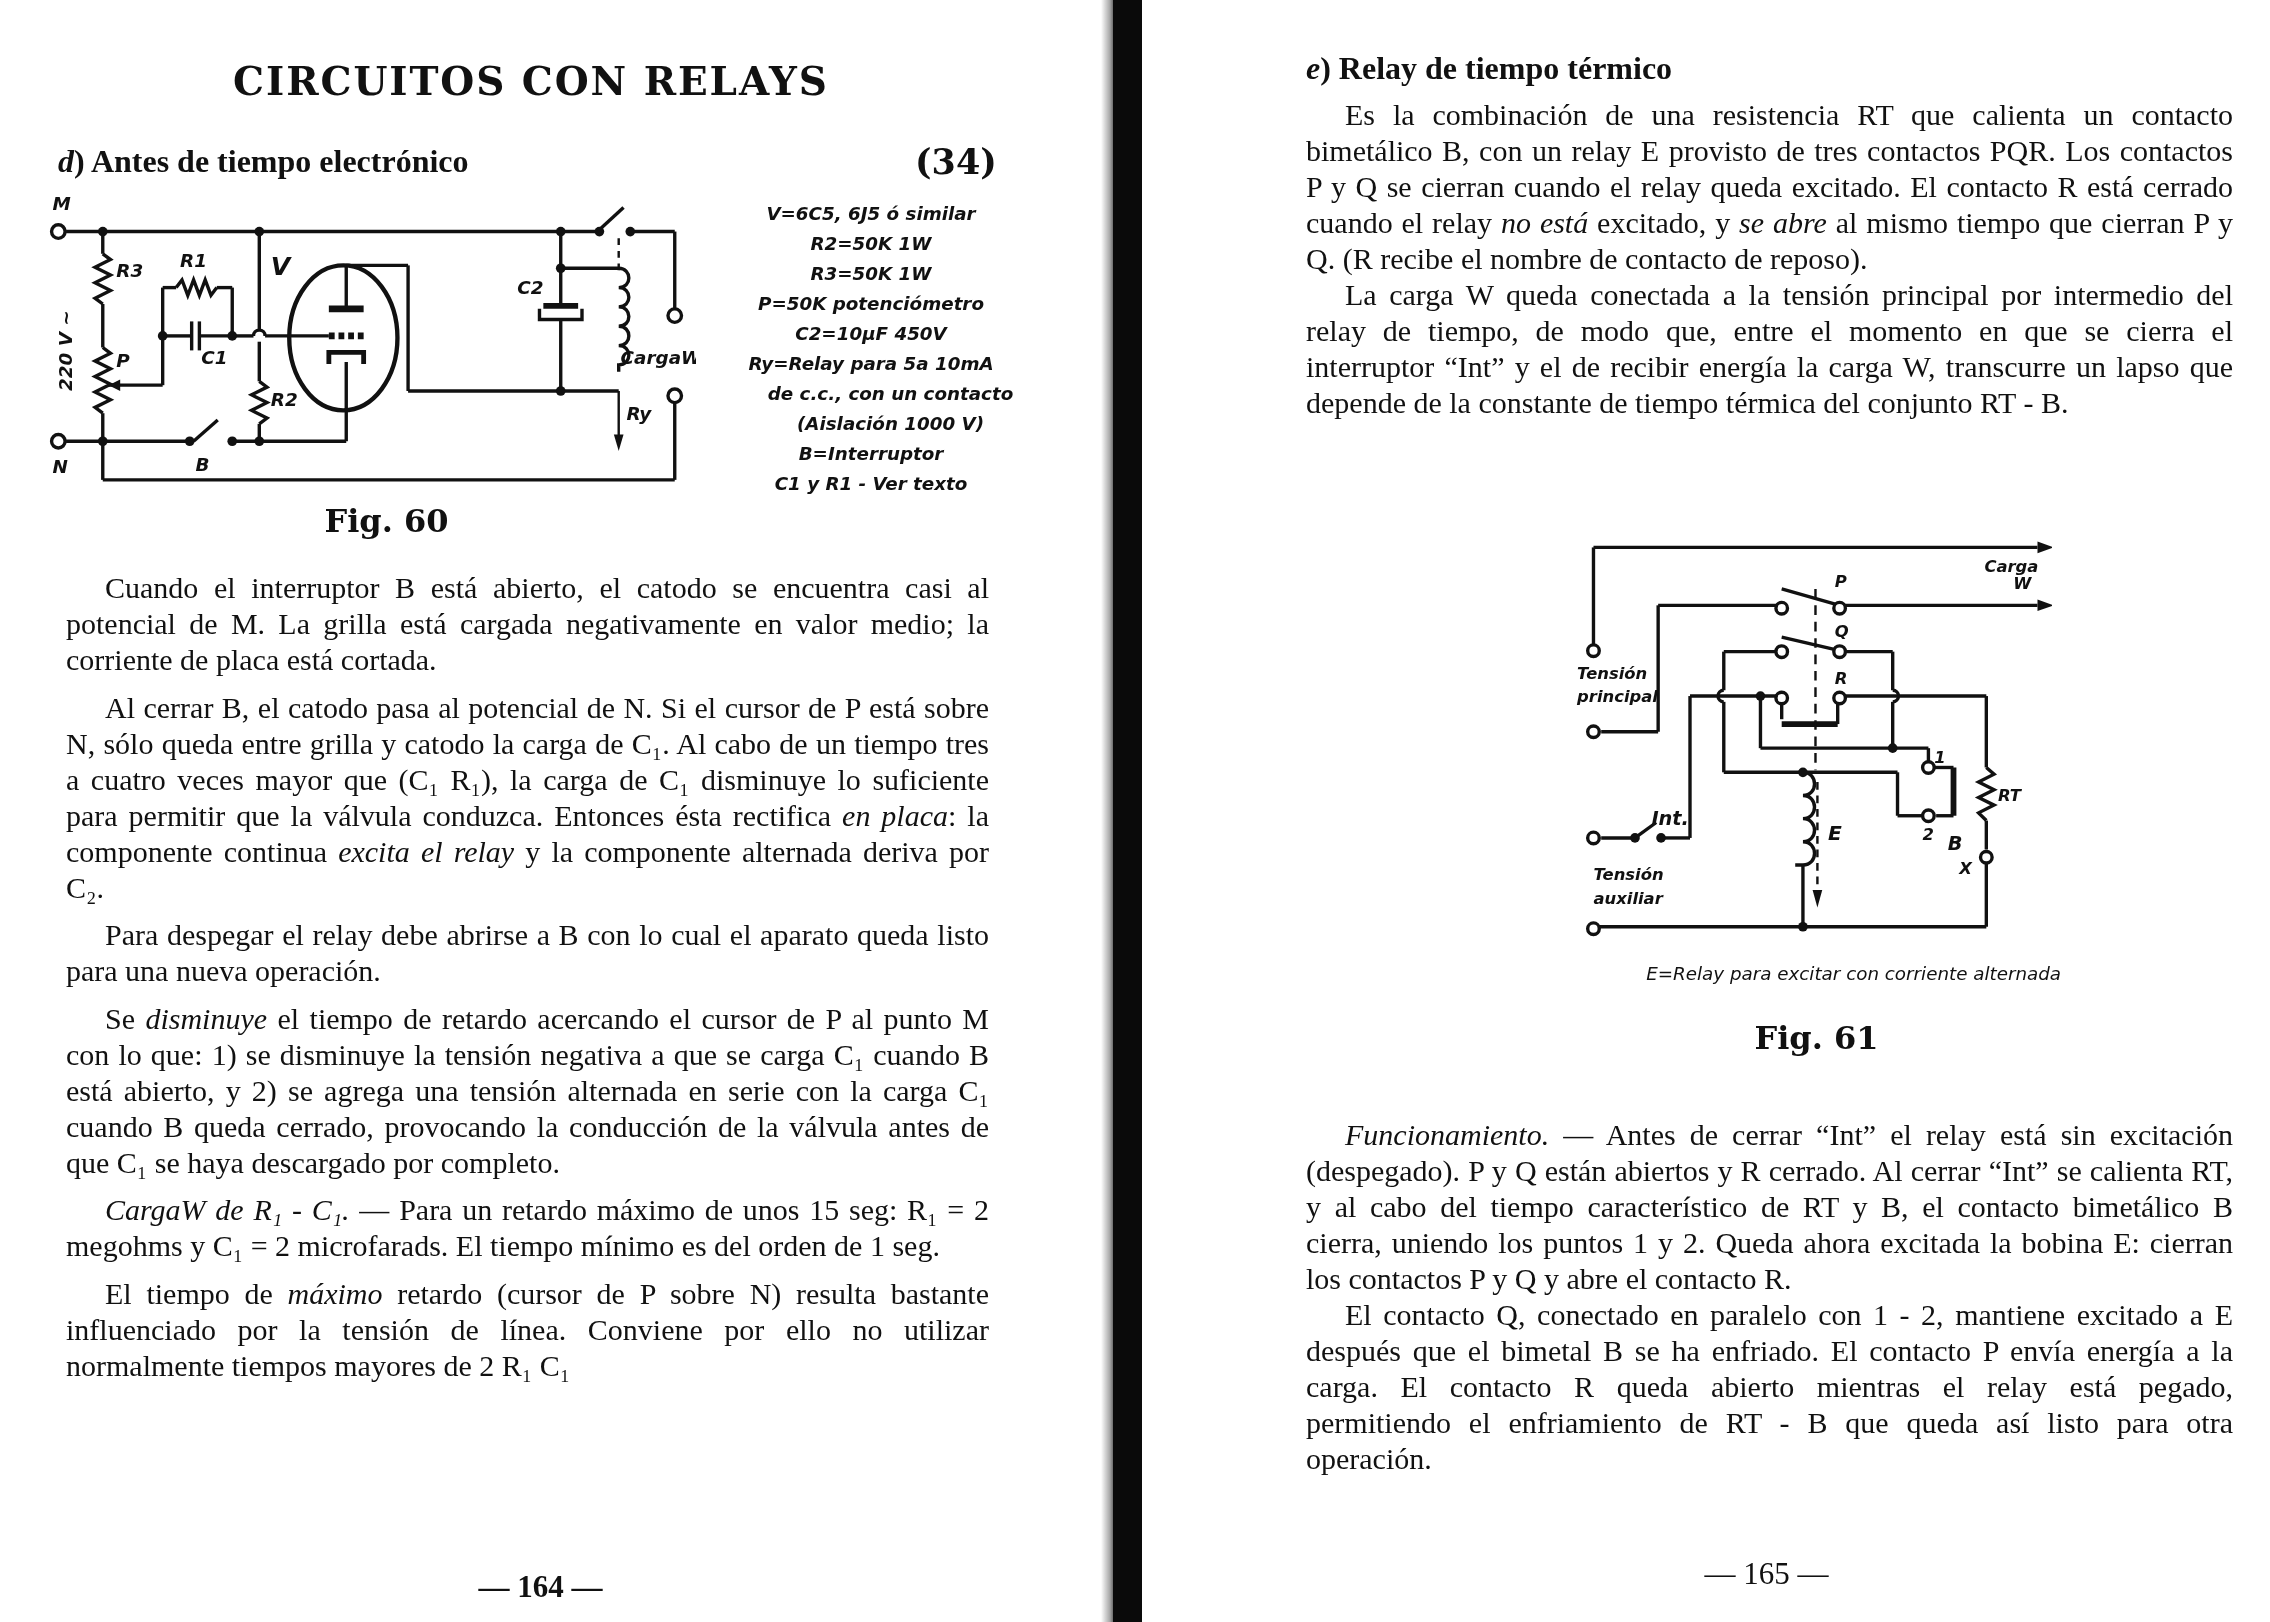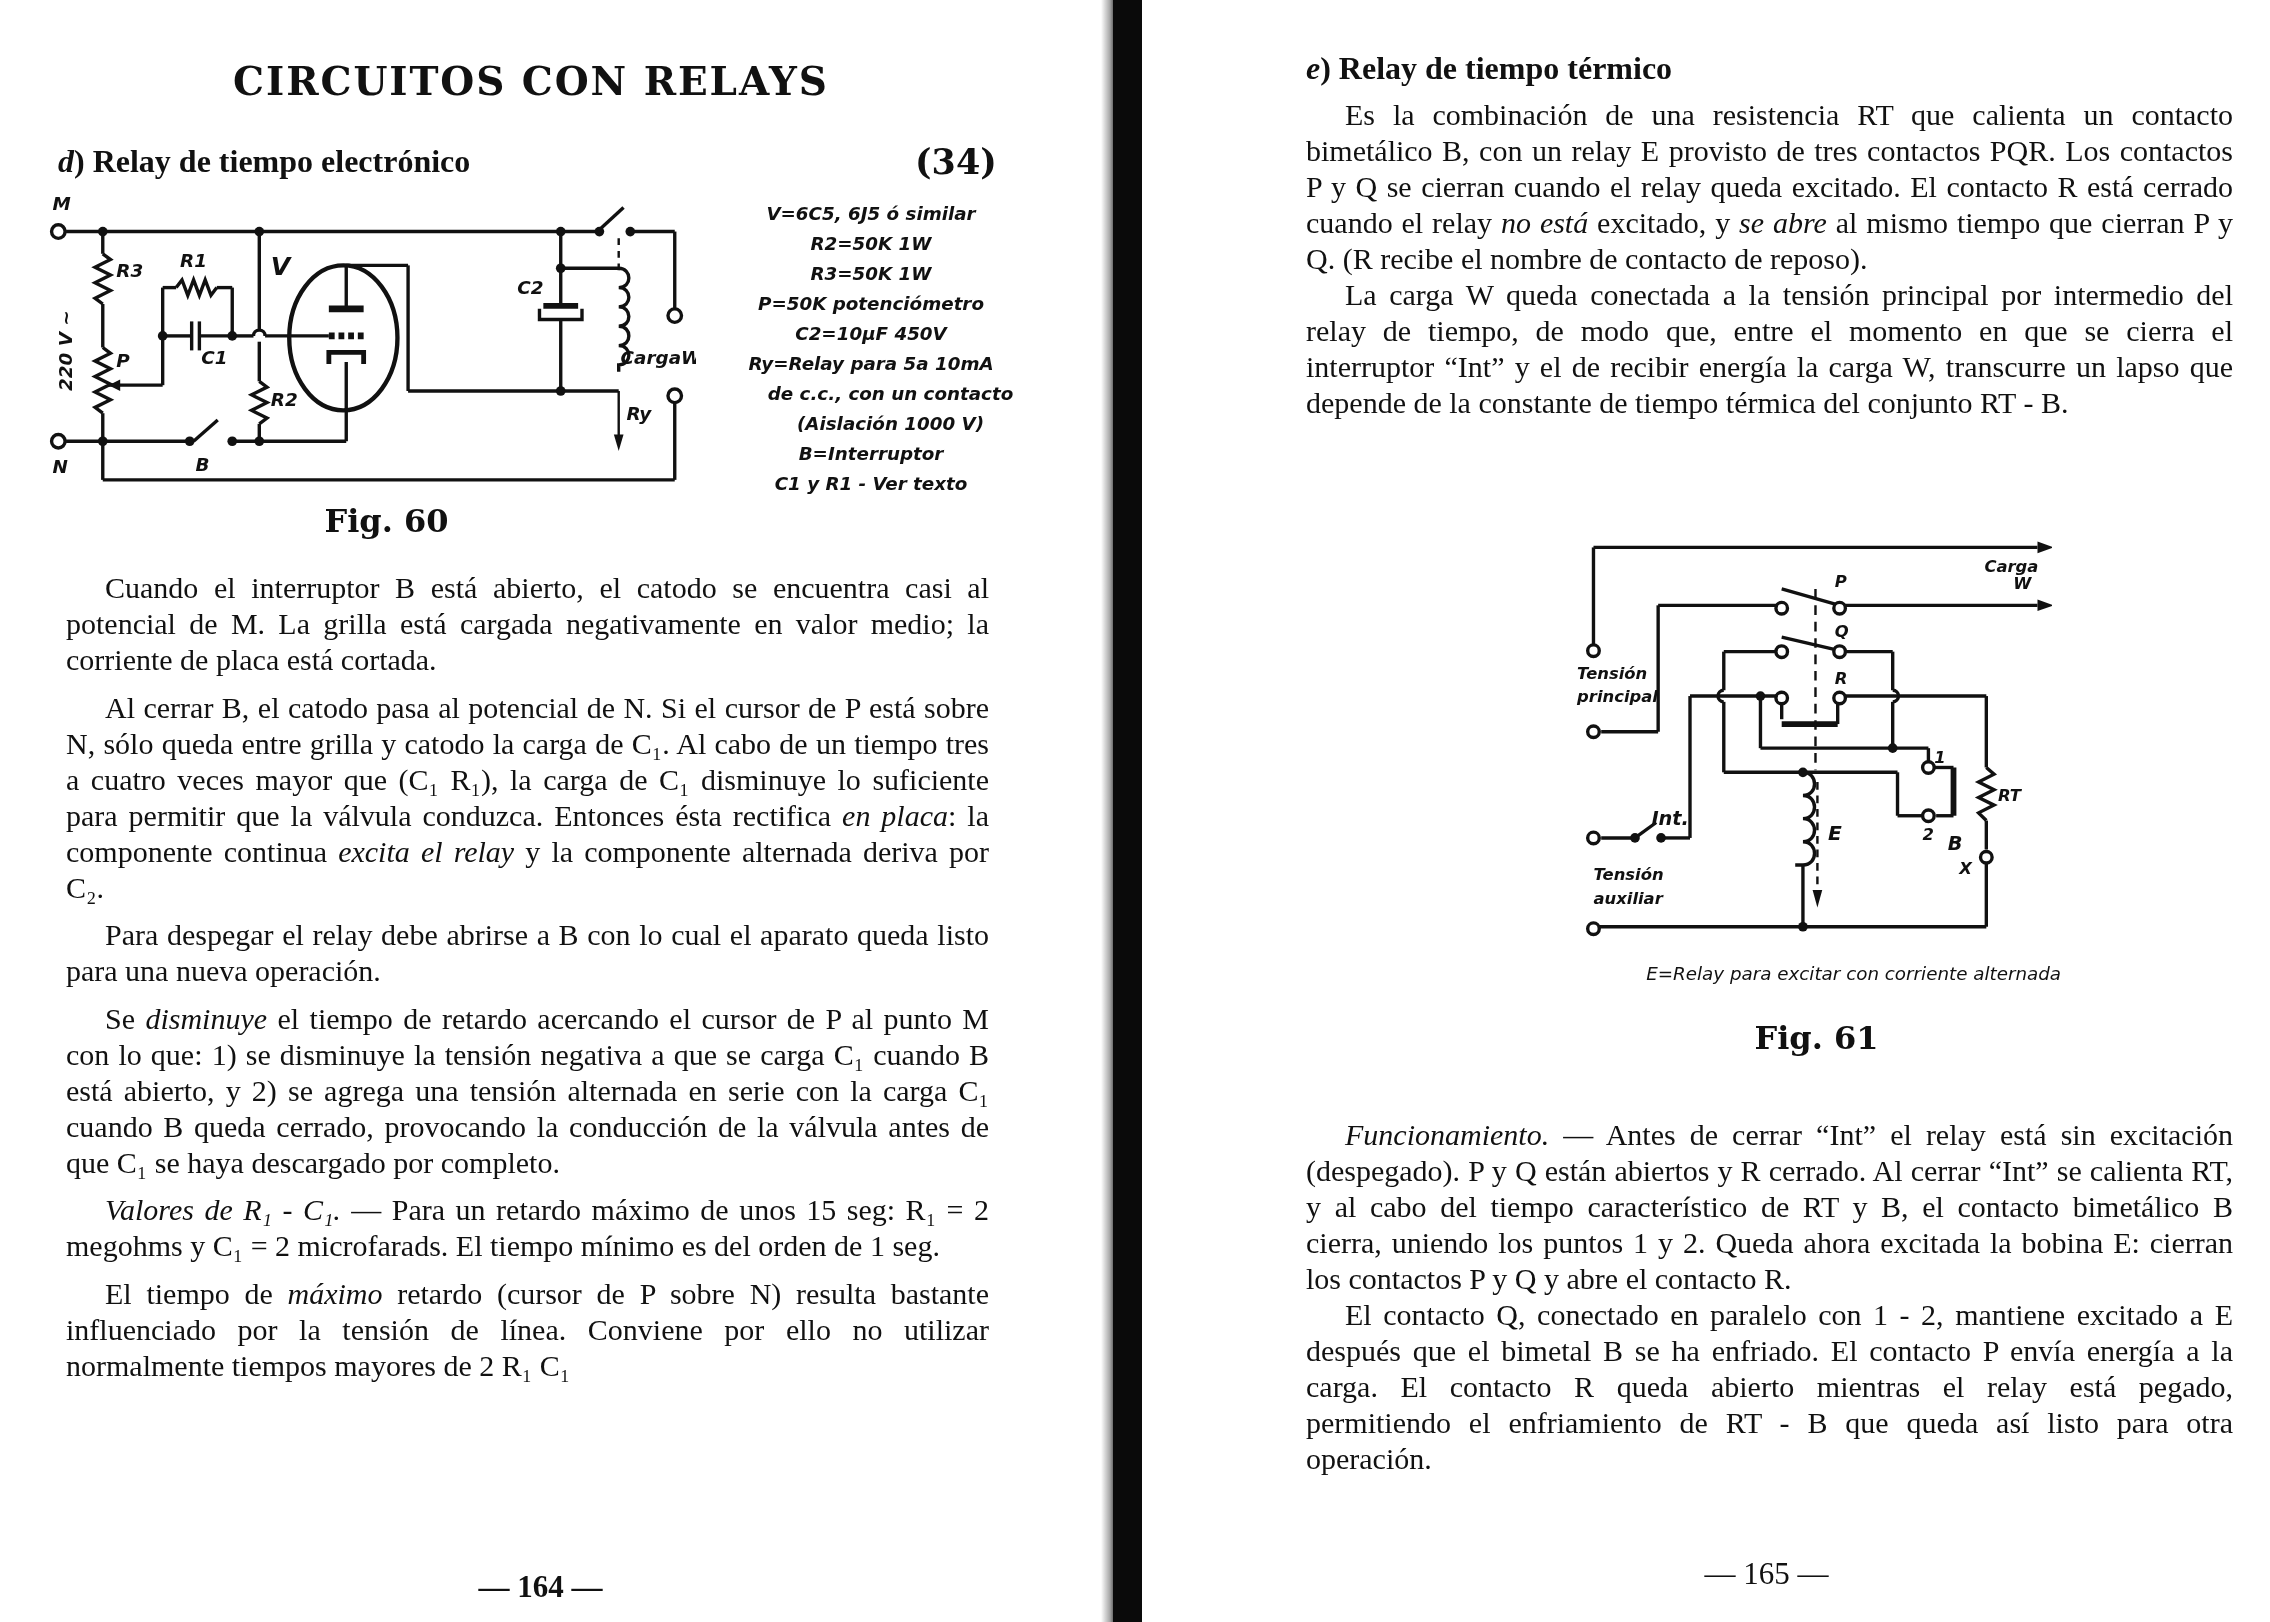--- a/index.html
+++ b/index.html
@@ -32,21 +32,21 @@
   svg text { font-family:"DejaVu Sans",sans-serif; font-style:italic; font-weight:bold; fill:#111; }
 </style>
 </head>
 <body>
 
 <div id="left-page" class="page">
 
   <div class="abs chapter-title">CIRCUITOS CON RELAYS</div>
 
   <div class="abs sec-head" style="left:58px; top:143px;">
-    <i>d</i>) <span>Relay de tiempo electrónico</span>
+    <i>d</i>) <span>Antes de tiempo electrónico</span>
   </div>
   <div class="abs sec-num" style="left:915px; top:141px;">(34)</div>
 
   <svg class="abs" style="left:39px; top:188px;" width="657" height="319" viewBox="0 0 680 330">
     <g stroke="#111" stroke-width="3.5" fill="none">
 
       <line x1="28" y1="45" x2="578" y2="45"></line>
       <line x1="612" y1="45" x2="658" y2="45"></line>
       <line x1="658" y1="45" x2="658" y2="125"></line>
 
@@ -161,21 +161,21 @@
     <div>C1 y R1 - Ver texto</div>
   </div>
 
   <div class="abs fig-label" style="left:290px; top:502px; width:193px;">Fig. 60</div>
 
   <div class="abs body-text" style="left:66px; top:570px; width:923px;">
     <p>Cuando el interruptor B está abierto, el catodo se encuentra casi al potencial de M. La grilla está cargada negativamente en valor medio; la corriente de placa está cortada.</p>
     <p><span>Al cerrar B, el catodo pasa al potencial de N. Si el cursor de P está sobre N, sólo queda entre grilla y catodo la carga de C₁. Al cabo de un tiempo tres a cuatro veces mayor que (C₁ R₁), la carga de C₁ disminuye lo suficiente para permitir que la válvula conduzca. Entonces ésta rectifica </span><span class="it bo">en placa</span><span>: la componente continua </span><span class="it">excita el relay</span><span> y la componente alternada deriva por C₂.</span></p>
     <p>Para despegar el relay debe abrirse a B con lo cual el aparato queda listo para una nueva operación.</p>
     <p><span>Se </span><span class="it">disminuye</span><span> el tiempo de retardo acercando el cursor de P al punto M con lo que: 1) se disminuye la tensión negativa a que se carga C₁ cuando B está abierto, y 2) se agrega una tensión alternada en serie con la carga C₁ cuando B queda cerrado, provocando la conducción de la válvula antes de que C₁ se haya descargado por completo.</span></p>
-    <p><span class="it">Valores de R₁ - C₁.</span><span> — Para un retardo máximo de unos 15 seg: R₁ = 2 megohms y C₁ = 2 microfarads. El tiempo mínimo es del orden de 1 seg.</span></p>
+    <p><span class="it">CargaW de R₁ - C₁.</span><span> — Para un retardo máximo de unos 15 seg: R₁ = 2 megohms y C₁ = 2 microfarads. El tiempo mínimo es del orden de 1 seg.</span></p>
     <p><span>El tiempo de </span><span class="it">máximo</span><span> retardo (cursor de P sobre N) resulta bastante influenciado por la tensión de línea. Conviene por ello no utilizar normalmente tiempos mayores de 2 R₁ C₁</span></p>
   </div>
 
   <div class="abs pageno" style="left:444px; top:1569px; width:193px;">— 164 —</div>
 </div>
 
 <div class="spine-edge"></div>
 <div class="spine"></div>
 
 <div id="right-page" class="page">

